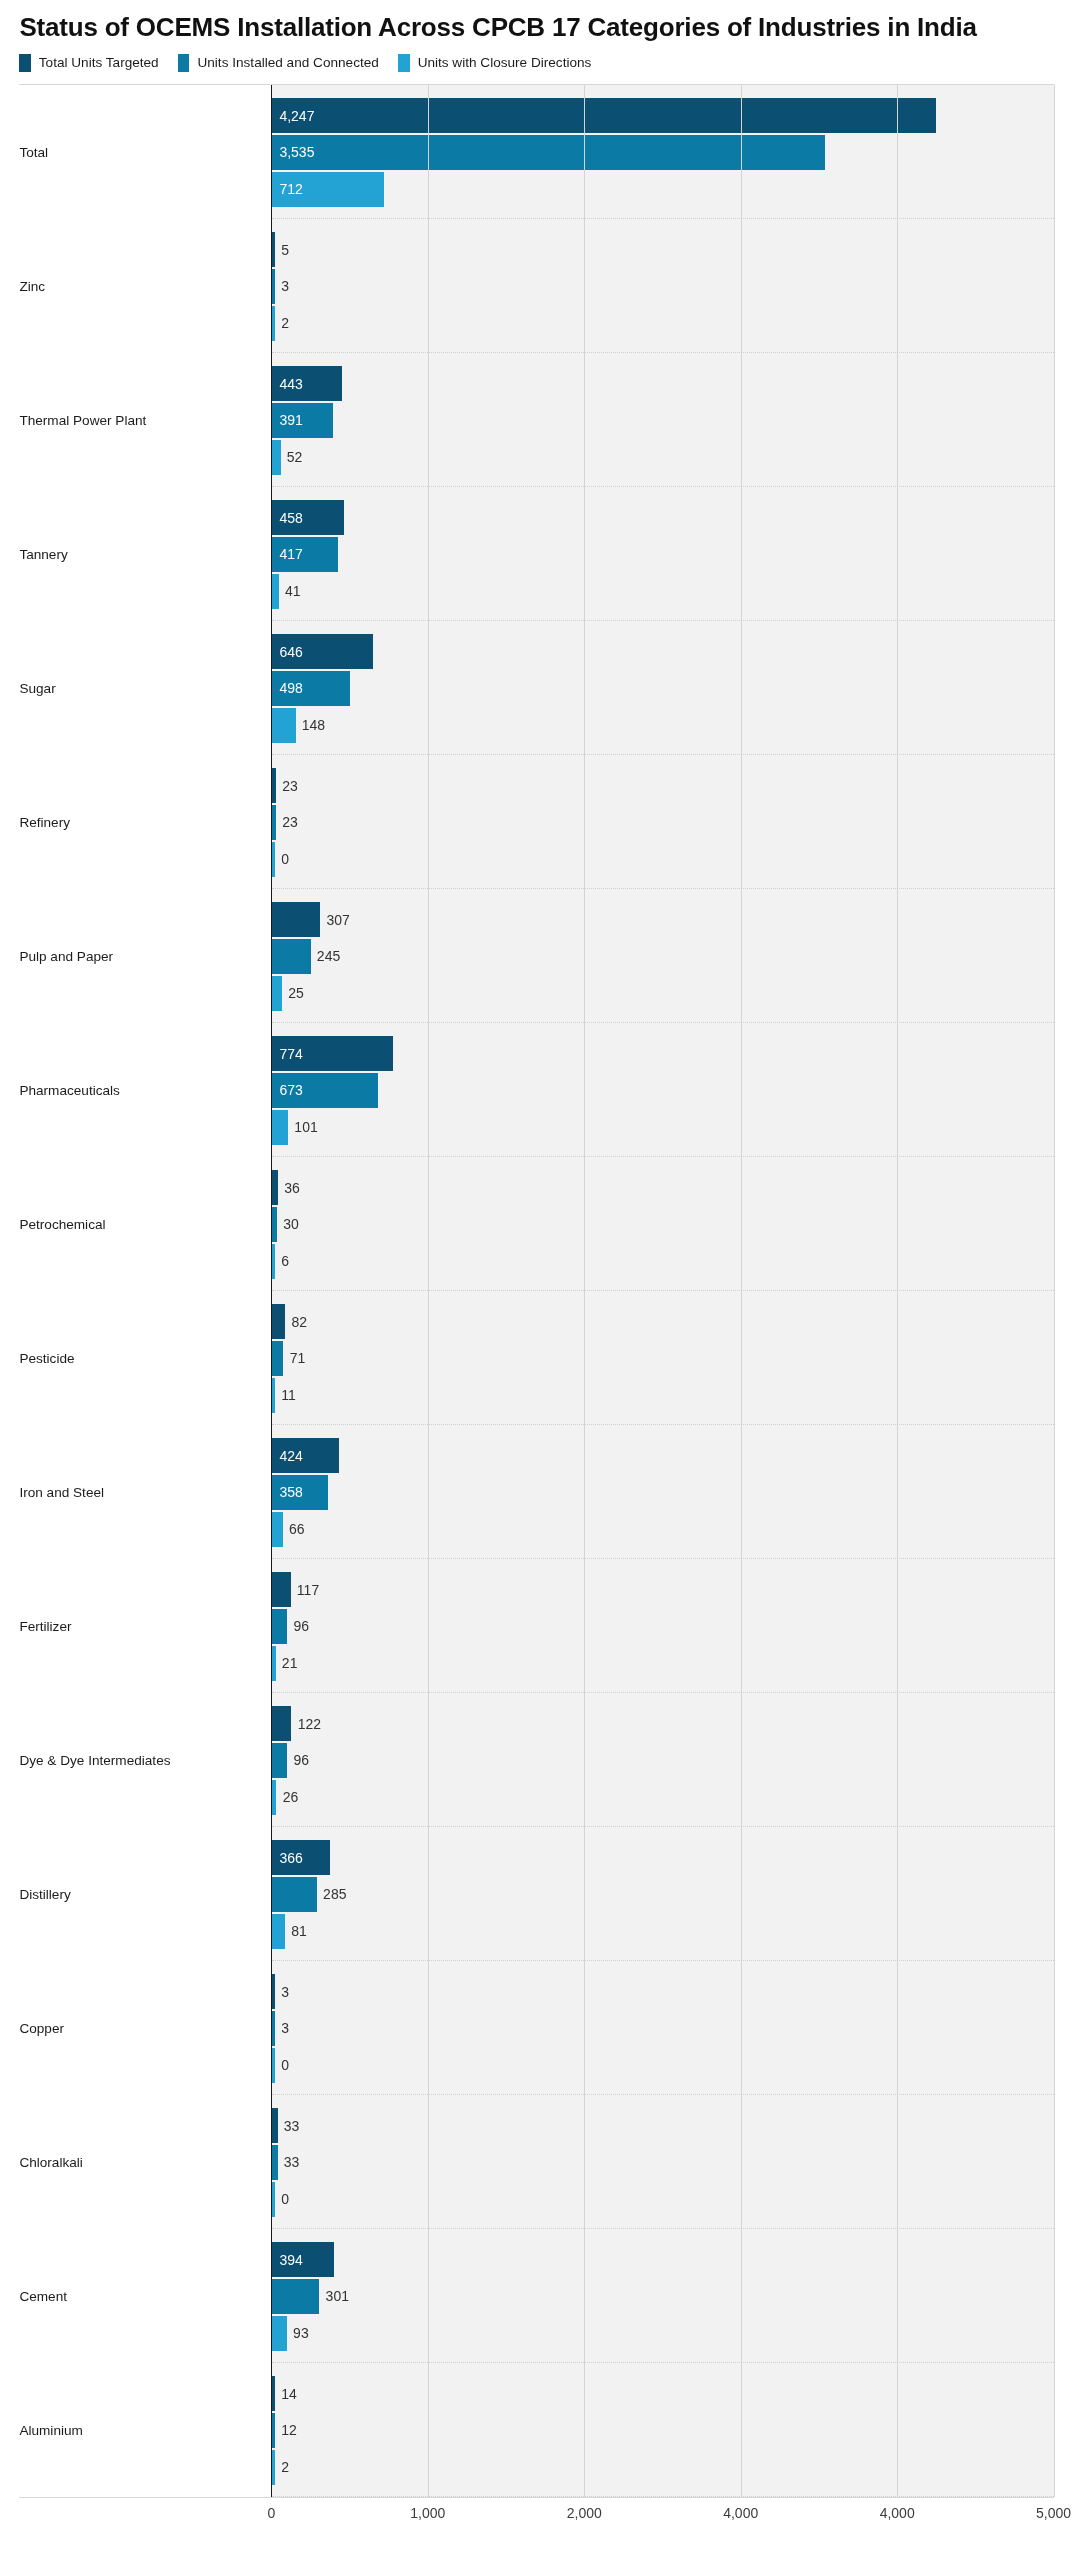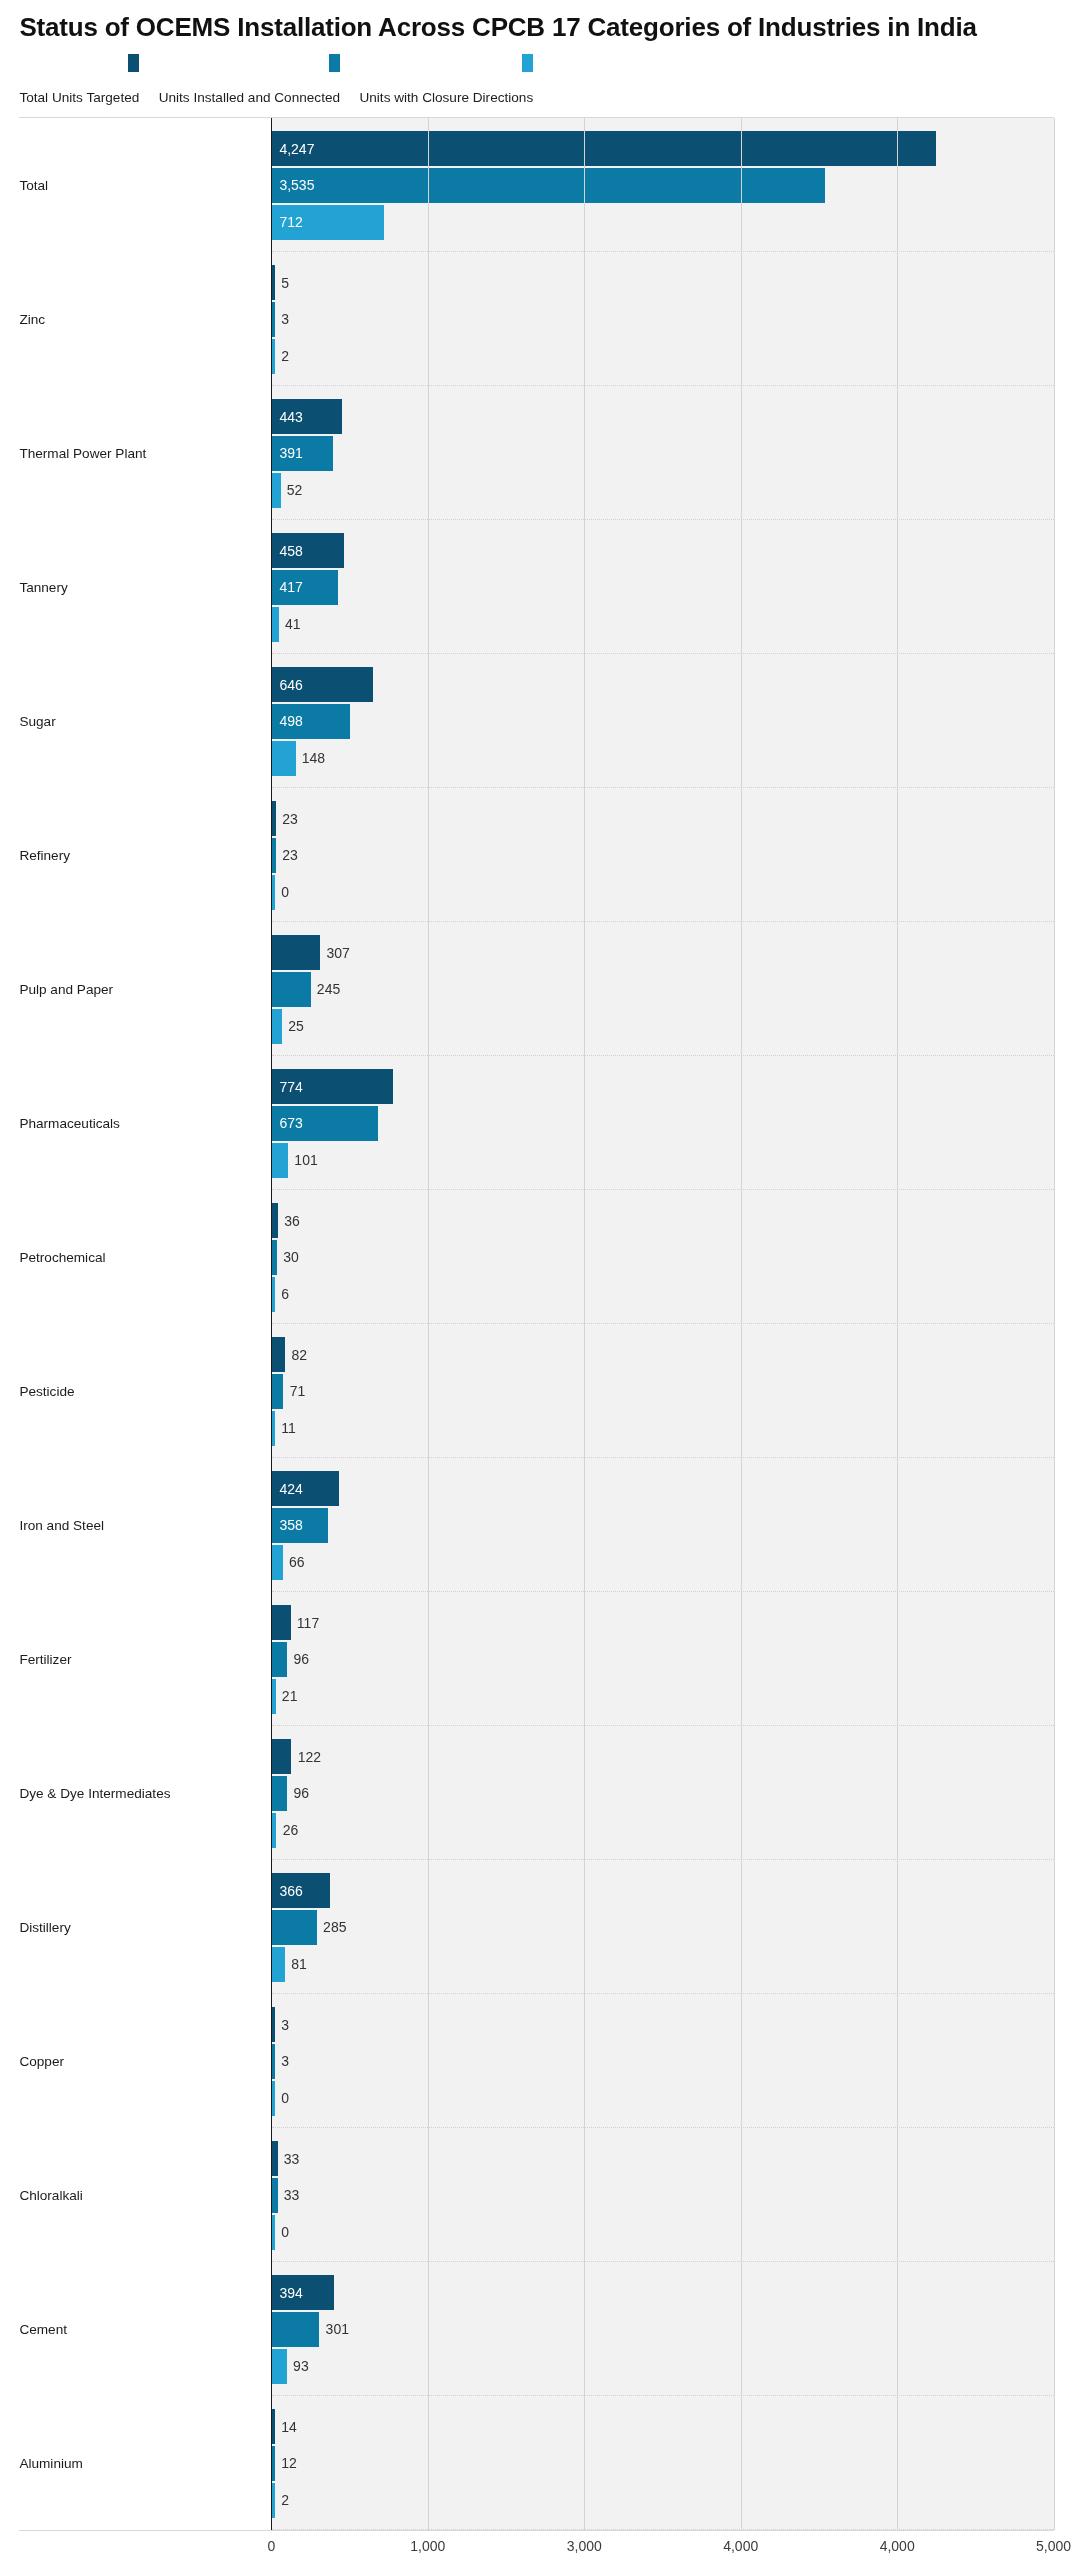--- a/index.html
+++ b/index.html
@@ -45,24 +45,23 @@
   
   .legend {
     display: flex;
     align-items: center;
     gap: 19.4px;
     margin: 0 0 12.3px 0;
     flex-wrap: nowrap;
   }
   .legend-item {
     display: flex;
-    align-items: flex-end;
-    gap: 18px;
+    align-items: center;
+    gap: 8px;
     white-space: nowrap;
-    flex-direction: column;
   }
   .legend-swatch {
     width: 11.4px;
     height: 18.5px;
     display: inline-block;
     flex: none;
   }
   .legend-label {
     font-size: 13.6px;
     color: #1d1d1d;
@@ -586,21 +585,21 @@
             <div class="row-sep"></div>
           </div>
         </div>
       </div>
   </div>
 
   <div class="axis">
     <div class="axis-inner" id="axis">
         <div class="tick" style="left: 0%;">0</div>
         <div class="tick" style="left: 20%;">1,000</div>
-        <div class="tick" style="left: 40%;">3,000</div>
+        <div class="tick" style="left: 40%;">2,000</div>
         <div class="tick" style="left: 60%;">4,000</div>
         <div class="tick" style="left: 80%;">4,000</div>
         <div class="tick" style="left: 100%;">5,000</div>
       </div>
   </div>
 
 </div>
 
 
 </body></html>

